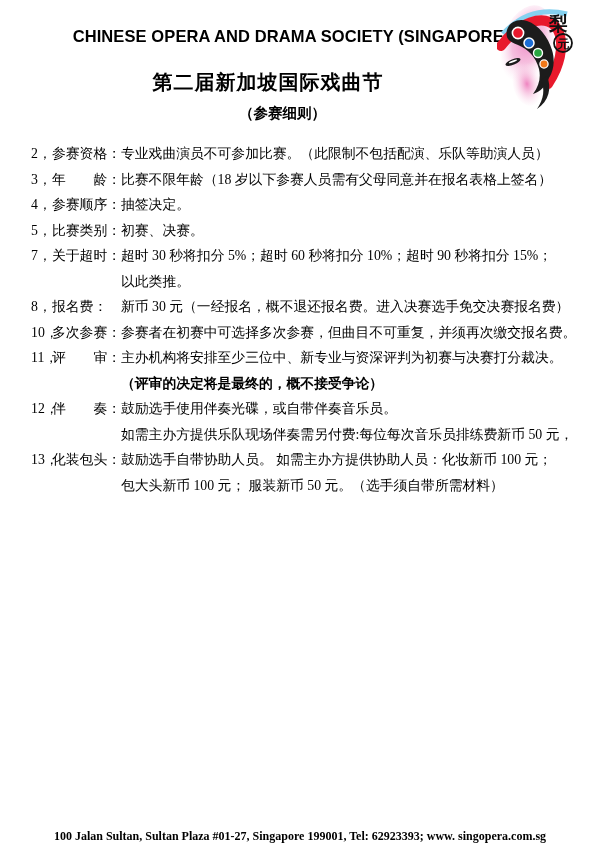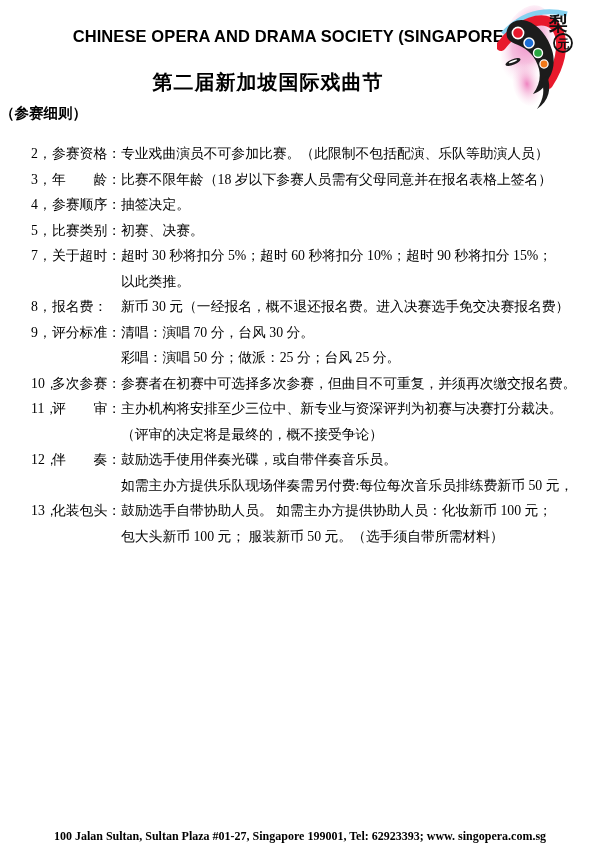--- a/index.html
+++ b/index.html
@@ -11,31 +11,31 @@
   .org-title {
     position:absolute; top:27px; left:0; width:582px; text-align:center;
     font-family:"Liberation Sans","DejaVu Sans",sans-serif;
     font-weight:bold; font-size:16.5px; letter-spacing:0.1px; white-space:nowrap;
   }
   .festival-title {
     position:absolute; top:69px; left:0; width:536px; text-align:center;
     font-weight:bold; font-size:20px; letter-spacing:1px; white-space:nowrap;
   }
   .subtitle {
-    position:absolute; top:104px; left:0; width:565px; text-align:left;
+    position:absolute; top:104px; left:0; width:565px; text-align:center;
     font-weight:bold; font-size:14.5px; white-space:nowrap;
   }
   .rules {
     position:absolute; top:141px; left:31px; width:545px;
     font-size:13.8px; line-height:25.5px;
   }
   .rule-line { white-space:nowrap; }
   .num { display:inline-block; width:21px; }
   .cont { padding-left:90px; }
-  .bold { font-weight:normal;margin-top:48px; }
+  .bold { font-weight:bold;margin-top:48px; }
   .footer {
     position:absolute; top:829px; left:0; width:600px; text-align:center;
     font-weight:bold; font-size:12px; white-space:nowrap;
   }
   .logo { position:absolute; left:497px; top:2px; width:92px; height:112px; }
 </style>
 </head>
 <body>
 
 <div class="org-title">CHINESE OPERA AND DRAMA SOCIETY (SINGAPORE)</div>
@@ -103,24 +103,20 @@
 
   <div class="rule">
     <div class="rule-line first"><span class="num">7，</span><span class="label">关于超时：</span><span class="content"><span>超时 30 秒将扣分 5%；超时 60 秒将扣分 10%；超时 90 秒将扣分 15%；</span></span></div>
   <div class="rule-line cont"><span>以此类推。</span></div>
     </div>
 
   <div class="rule">
     <div class="rule-line first"><span class="num">8，</span><span class="label">报名费：　</span><span class="content"><span>新币 30 元（一经报名，概不退还报名费。进入决赛选手免交决赛报名费）</span></span></div>
   </div>
 
-  <div class="rule">
-    <div class="rule-line first"><span class="num">9，</span><span class="label">评分标准：</span><span class="content"><span>清唱：演唱 70 分，台风 30 分。</span></span></div>
-  <div class="rule-line cont"><span>彩唱：演唱 50 分；做派：25 分；台风 25 分。</span></div>
-    </div>
 
   <div class="rule">
     <div class="rule-line first"><span class="num">10，</span><span class="label">多次参赛：</span><span class="content"><span>参赛者在初赛中可选择多次参赛，但曲目不可重复，并须再次缴交报名费。</span></span></div>
   </div>
 
   <div class="rule">
     <div class="rule-line first"><span class="num">11，</span><span class="label">评　　审：</span><span class="content"><span>主办机构将安排至少三位中、新专业与资深评判为初赛与决赛打分裁决。</span></span></div>
   <div class="rule-line cont"><span class="bold">（评审的决定将是最终的，概不接受争论）</span></div>
     </div>
 

